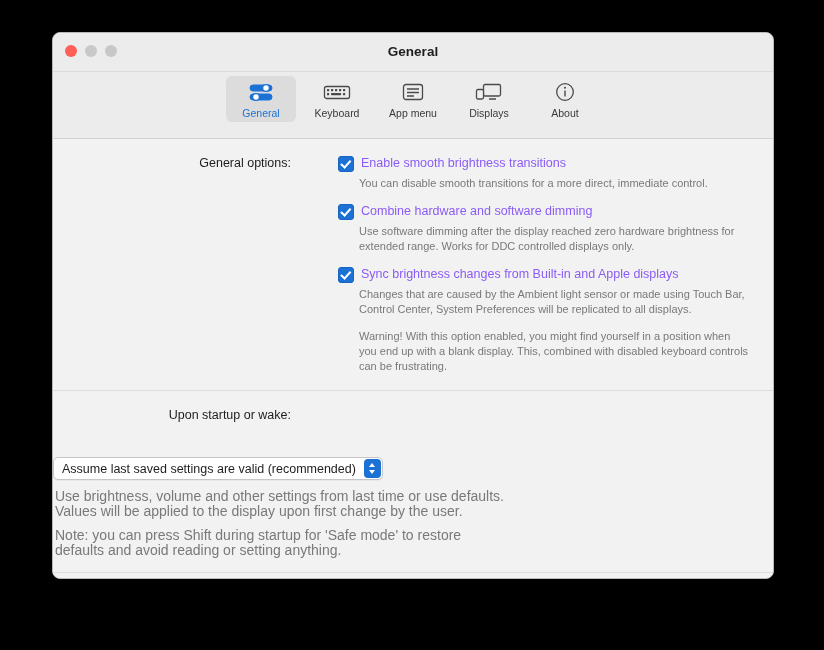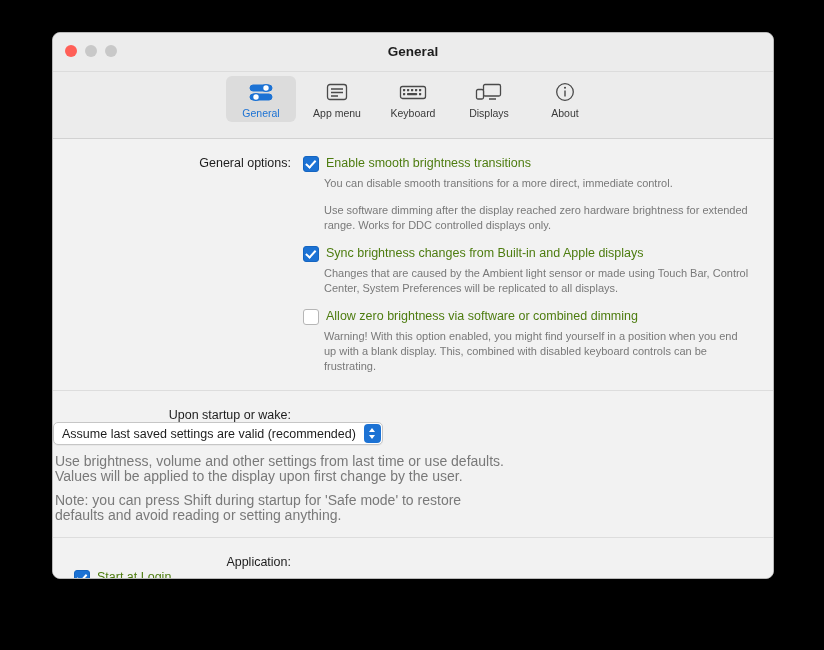--- a/index.html
+++ b/index.html
@@ -94,20 +94,21 @@
   
   .content {
     padding: 0;
     background: #f2f2f2;
     height: calc(100% - 101px);
     overflow: hidden;
   }
   .section {
     display: flex;
     padding: 16px 18px 14px 0;
+    gap: 35px;
   }
   .section + .section { border-top: 1px solid #dddddd; flex-direction: column; }
   .sec-label {
     width: 238px;
     text-align: right;
     padding-right: 12px;
     font-size: 12.5px;
     color: #1d1d1d;
     padding-top: 1px;
   }
@@ -138,21 +139,21 @@
     left: 4px;
     top: 1px;
     width: 3.5px;
     height: 7.5px;
     border: solid #ffffff;
     border-width: 0 2px 2px 0;
     transform: rotate(42deg);
   }
   .cb-label {
     font-size: 12.5px;
-    color: #4d7c0f;
+    color: #8b5cf6;
     line-height: 16px;
   }
   .hint {
     font-size: 11px;
     color: #797979;
     line-height: 15px;
     margin: 4px 4px 12px 21px;
     max-width: 455px;
   }
   .hint.last { margin-bottom: 2px; }
@@ -220,32 +221,20 @@
     <div class="tb-item selected">
       <span class="tb-icon">
         <svg width="26" height="20" viewBox="0 0 26 20" fill="none">
           <rect x="2" y="3" width="22" height="6" rx="3" fill="#1c72d4"></rect>
           <circle cx="18" cy="6" r="3.4" fill="#ffffff" stroke="#1c72d4" stroke-width="1.4"></circle>
           <rect x="2" y="12" width="22" height="6" rx="3" fill="#1c72d4"></rect>
           <circle cx="8" cy="15" r="3.4" fill="#ffffff" stroke="#1c72d4" stroke-width="1.4"></circle>
         </svg>
       </span>
       <span class="tb-label">General</span>
-    </div>
-
-    <div class="tb-item">
-      <span class="tb-icon">
-        <svg width="24" height="20" viewBox="0 0 24 20" fill="none">
-          <rect x="2.5" y="2.5" width="19" height="15" rx="2.5" stroke="#4a4a4a" stroke-width="1.3"></rect>
-          <line x1="6" y1="7" x2="18" y2="7" stroke="#4a4a4a" stroke-width="1.3"></line>
-          <line x1="6" y1="10.5" x2="18" y2="10.5" stroke="#4a4a4a" stroke-width="1.3"></line>
-          <line x1="6" y1="14" x2="13" y2="14" stroke="#4a4a4a" stroke-width="1.3"></line>
-        </svg>
-      </span>
-      <span class="tb-label">App menu</span>
     </div>
 
     <div class="tb-item">
       <span class="tb-icon">
         <svg width="28" height="20" viewBox="0 0 28 20" fill="none">
           <rect x="1.5" y="4.5" width="25" height="12" rx="2" stroke="#4a4a4a" stroke-width="1.3"></rect>
           <g fill="#4a4a4a">
             <rect x="4" y="7" width="2.2" height="2.2" rx="0.5"></rect>
             <rect x="8" y="7" width="2.2" height="2.2" rx="0.5"></rect>
             <rect x="12" y="7" width="2.2" height="2.2" rx="0.5"></rect>
@@ -255,20 +244,32 @@
             <rect x="8" y="11" width="10.2" height="2.2" rx="0.8"></rect>
             <rect x="20" y="11" width="2.2" height="2.2" rx="0.5"></rect>
           </g>
         </svg>
       </span>
       <span class="tb-label">Keyboard</span>
     </div>
 
     <div class="tb-item">
       <span class="tb-icon">
+        <svg width="24" height="20" viewBox="0 0 24 20" fill="none">
+          <rect x="2.5" y="2.5" width="19" height="15" rx="2.5" stroke="#4a4a4a" stroke-width="1.3"></rect>
+          <line x1="6" y1="7" x2="18" y2="7" stroke="#4a4a4a" stroke-width="1.3"></line>
+          <line x1="6" y1="10.5" x2="18" y2="10.5" stroke="#4a4a4a" stroke-width="1.3"></line>
+          <line x1="6" y1="14" x2="13" y2="14" stroke="#4a4a4a" stroke-width="1.3"></line>
+        </svg>
+      </span>
+      <span class="tb-label">App menu</span>
+    </div>
+
+    <div class="tb-item">
+      <span class="tb-icon">
         <svg width="28" height="20" viewBox="0 0 28 20" fill="none">
           <rect x="8.5" y="2.5" width="17" height="11.5" rx="1.5" stroke="#4a4a4a" stroke-width="1.3"></rect>
           <line x1="14" y1="17" x2="21" y2="17" stroke="#4a4a4a" stroke-width="1.3"></line>
           <rect x="1.5" y="7.5" width="7" height="9.5" rx="1.5" fill="#f0f0f0" stroke="#4a4a4a" stroke-width="1.3"></rect>
         </svg>
       </span>
       <span class="tb-label">Displays</span>
     </div>
 
     <div class="tb-item">
@@ -289,32 +290,32 @@
     <div class="section">
       <div class="sec-label">General options:</div>
       <div class="sec-body">
 
         <div class="row">
           <span class="cb on"></span>
           <span class="cb-label">Enable smooth brightness transitions</span>
         </div>
         <div class="hint">You can disable smooth transitions for a more direct, immediate control.</div>
 
+        <div class="row">
+          <span class="cb on"></span>
+          <span class="cb-label">Combine hardware and software dimming</span>
+        </div>
         <div class="hint">Use software dimming after the display reached zero hardware brightness for extended range. Works for DDC controlled displays only.</div>
 
         <div class="row">
           <span class="cb on"></span>
           <span class="cb-label">Sync brightness changes from Built-in and Apple displays</span>
         </div>
         <div class="hint">Changes that are caused by the Ambient light sensor or made using Touch Bar, Control Center, System Preferences will be replicated to all displays.</div>
 
-        <div class="row">
-          <span class="cb"></span>
-          <span class="cb-label">Allow zero brightness via software or combined dimming</span>
-        </div>
         <div class="hint last">Warning! With this option enabled, you might find yourself in a position when you end up with a blank display. This, combined with disabled keyboard controls can be frustrating.</div>
 
       </div>
     </div>
 
     <div class="section">
       <div class="sec-label">Upon startup or wake:</div>
       <div class="sec-body">
         <div class="select-wrap">
           <span class="select-text">Assume last saved settings are valid (recommended)</span>

